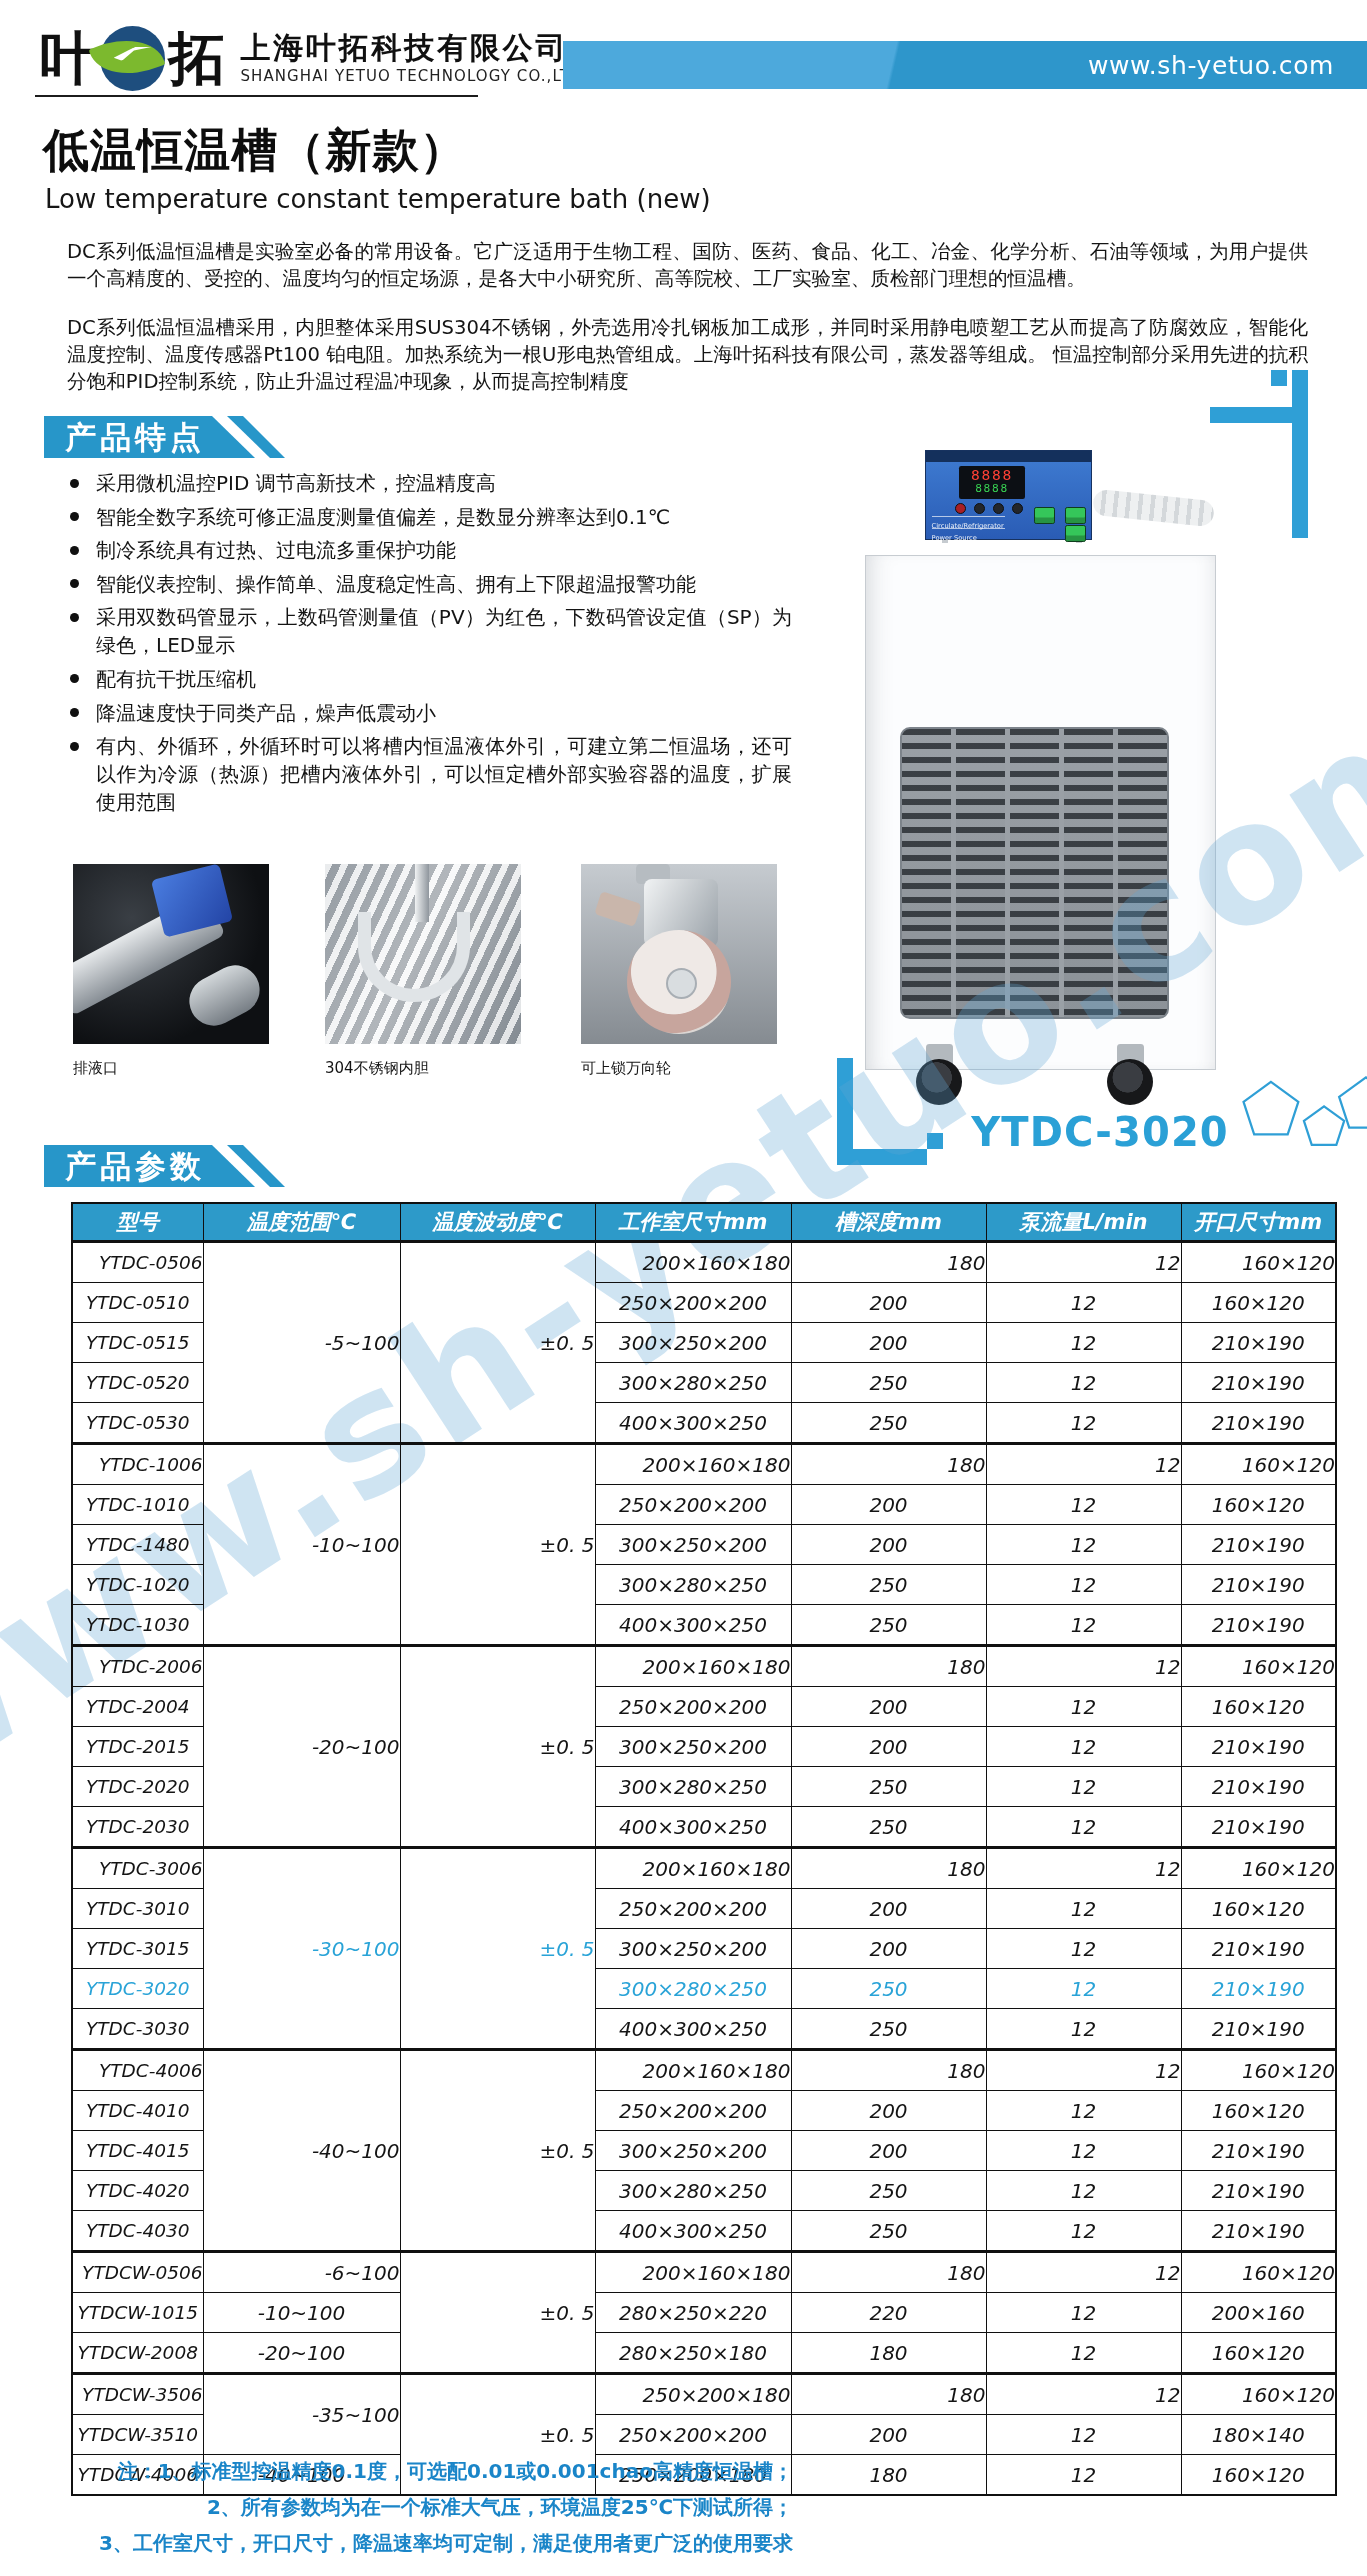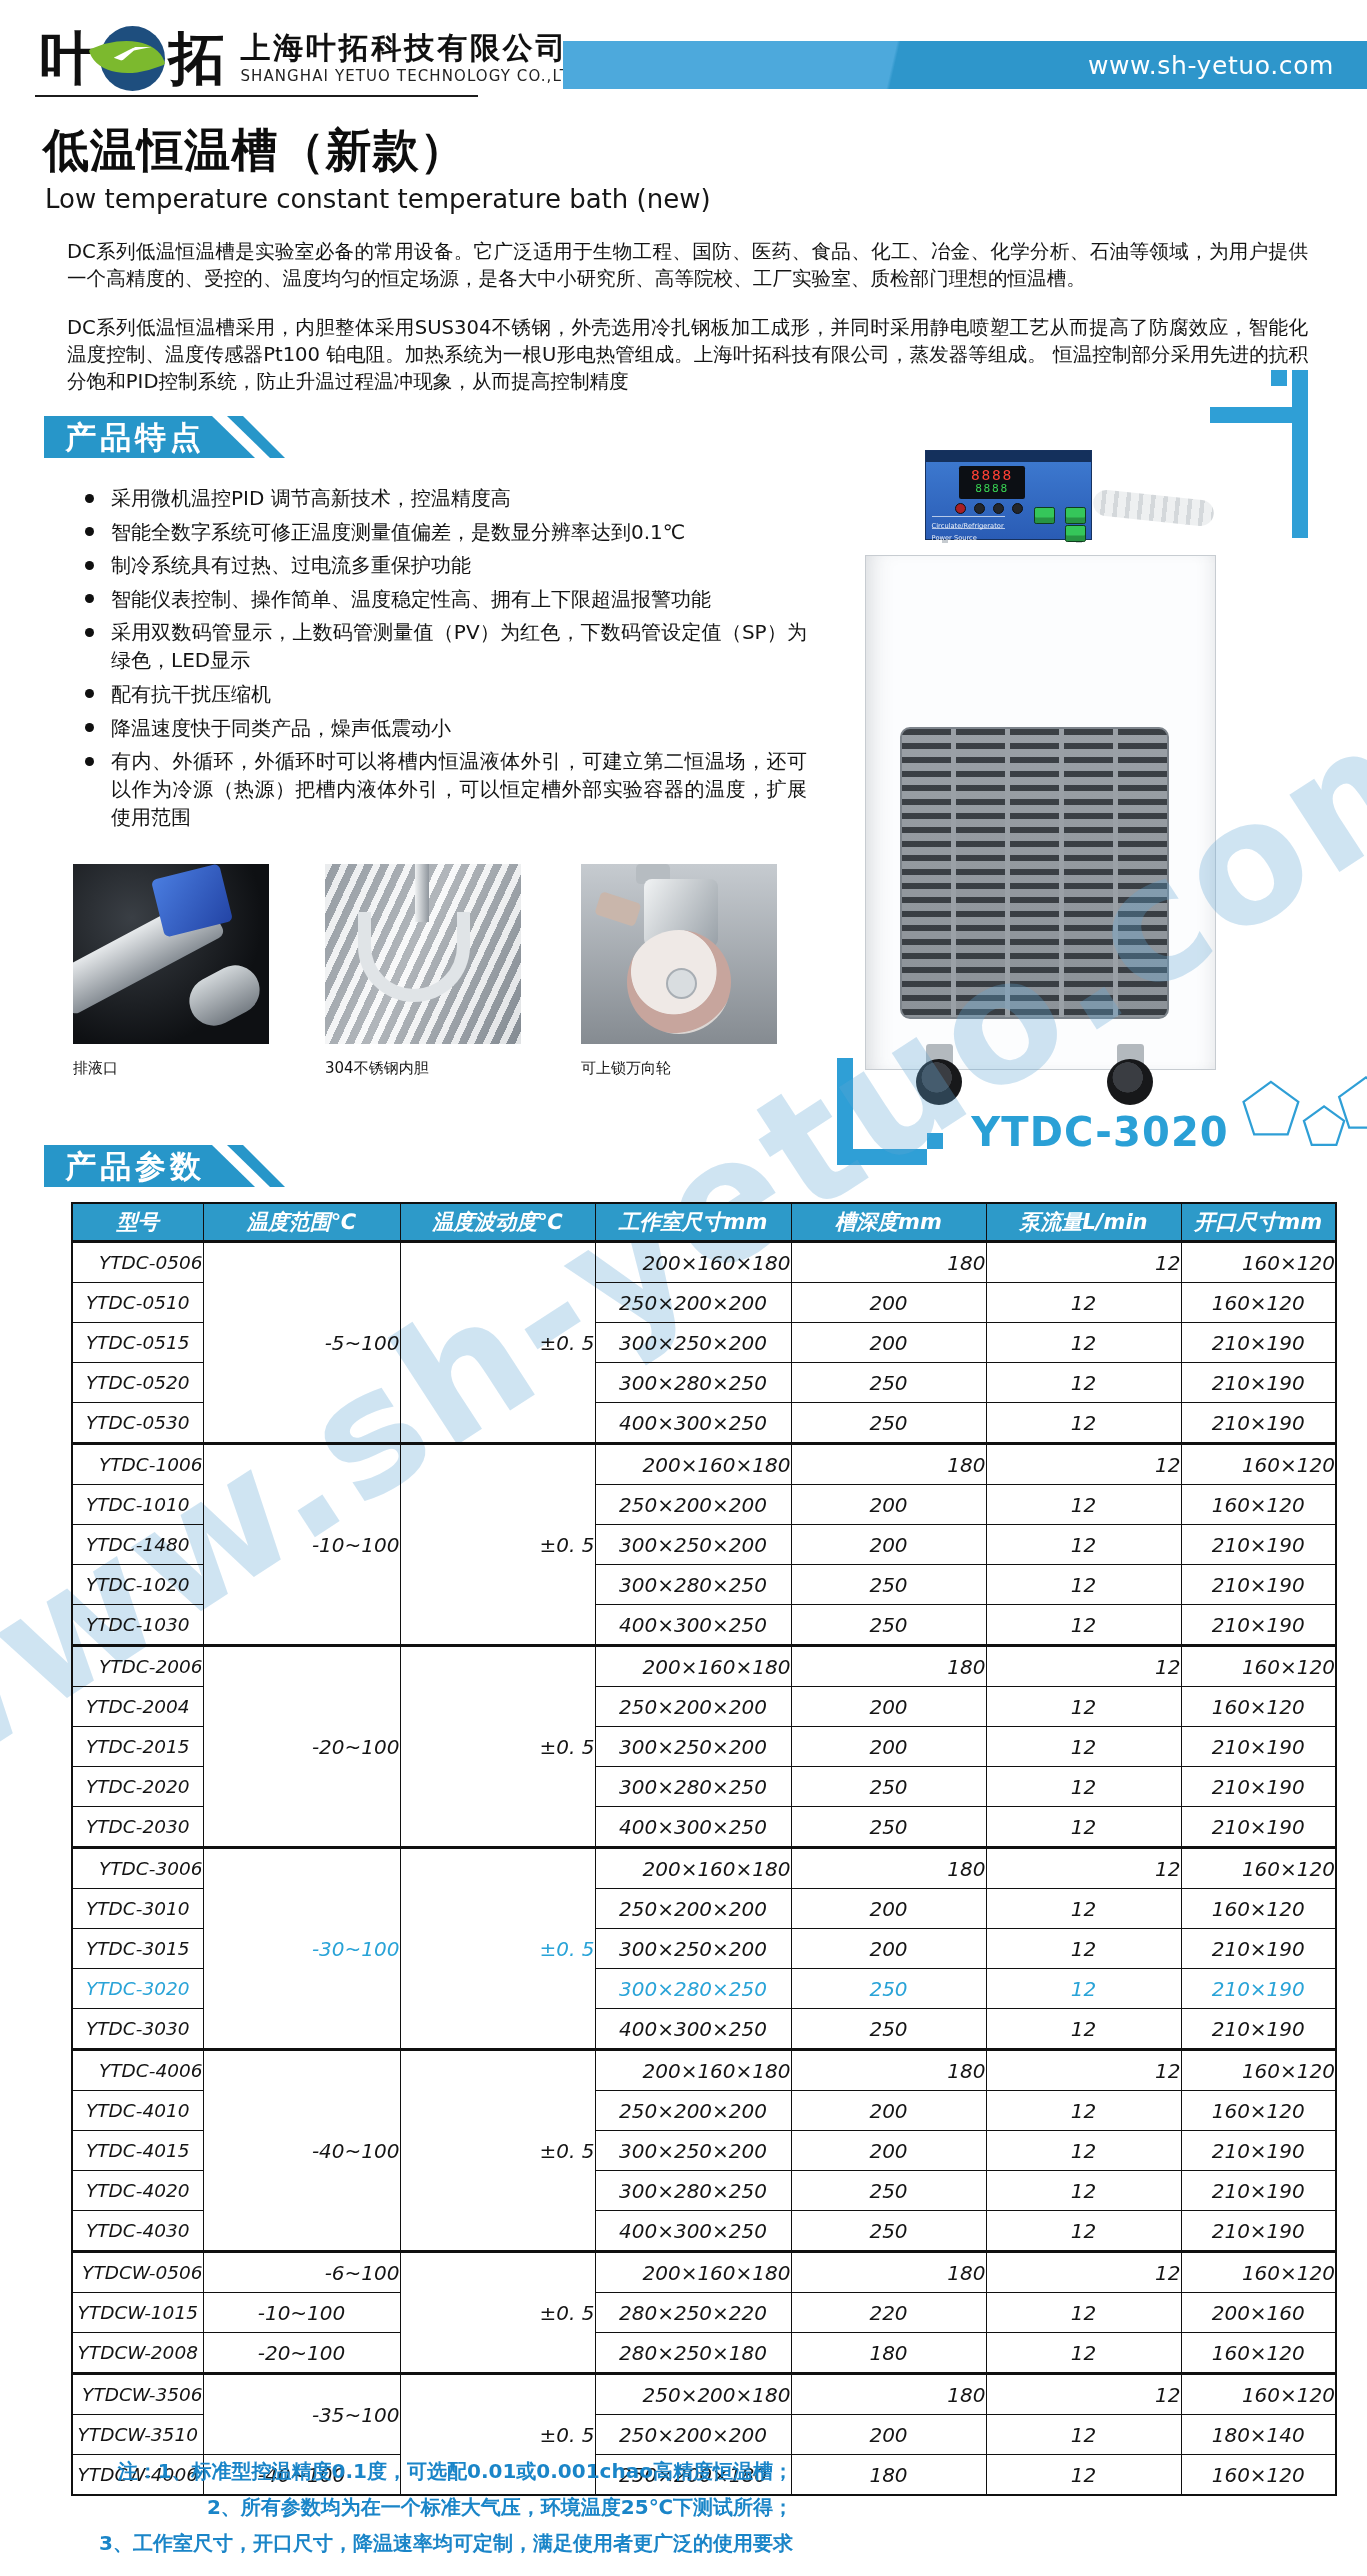--- a/index.html
+++ b/index.html
@@ -41,21 +41,21 @@
                clip-path:polygon(183px 0,199px 0,241px 100%,226px 100%);}
   .badge .txt{position:absolute;left:21.3px;top:0;line-height:42px;font-size:31px;font-weight:700;
               color:#fff;letter-spacing:3.9px;}
 
   
   .features{position:absolute;left:68px;top:469px;width:724px;}
   .features li{position:relative;list-style:none;margin:0 0 5.6px 0;padding-left:28px;
                font-size:20px;line-height:28px;text-align:justify;color:#141414;}
   .features li .dot{position:absolute;left:2.2px;top:9.5px;width:9px;height:9px;border-radius:50%;
                background:#101010;}
-  ul.features{padding:0;margin:15px;}
+  ul.features{padding:0;margin:0;}
 
   
   .gallery{position:absolute;left:73px;top:864px;}
   .fig{position:absolute;top:0;width:196px;}
   .fig .img{position:relative;width:196px;height:180px;overflow:hidden;}
   .fig .cap{margin-top:14.6px;font-size:15px;color:#141414;}
   .img1{background:radial-gradient(circle at 30% 30%,#3a3f45,#0e1013 70%);}
   .valve-arm{position:absolute;left:-22.4px;top:67px;width:174px;height:47px;border-radius:7.9px;
              background:linear-gradient(#e6e9eb,#868d94);transform:rotate(-28deg);}
   .valve-out{position:absolute;left:115px;top:107px;width:73px;height:49px;border-radius:25px;

